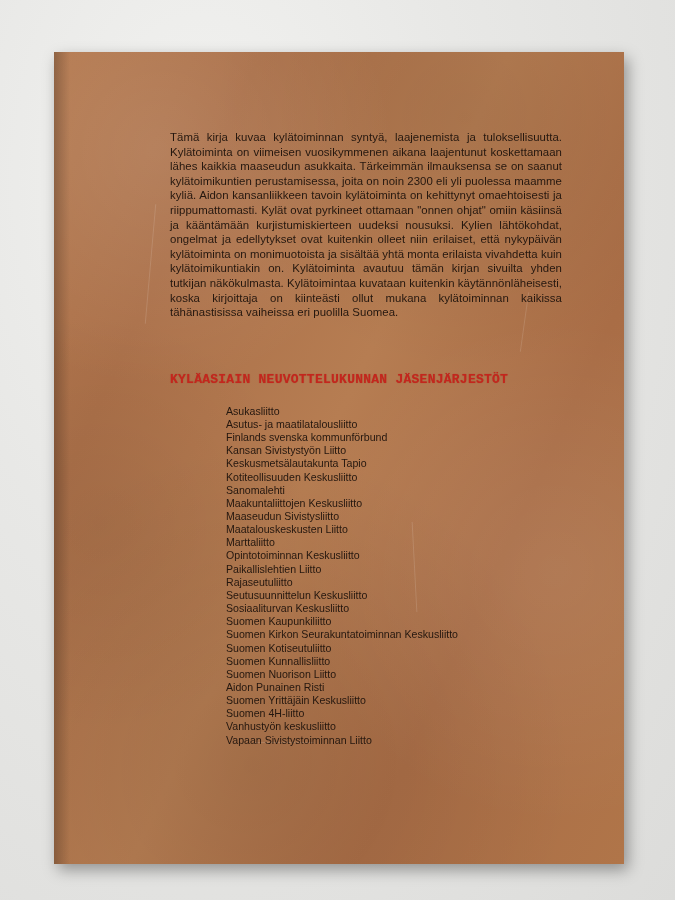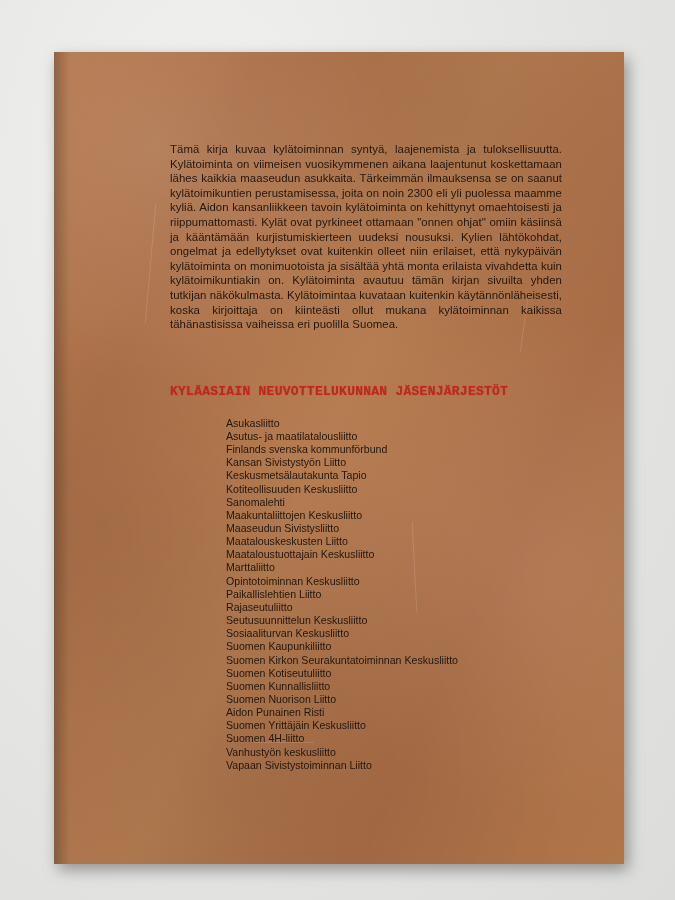--- a/index.html
+++ b/index.html
@@ -59,21 +59,20 @@
     z-index: 3;
     padding: 78px 52px 0 116px;
   }
   #blurb {
     font-size: 11.4px;
     line-height: 14.6px;
     color: #24170f;
     text-align: justify;
     width: 392px;
     letter-spacing: 0.05px;
-    margin-top: 12px;
   }
   #blurb p {
     margin: 0;
   }
   #org-heading {
     margin-top: 52px;
     width: 392px;
     font-size: 13px;
     font-weight: bold;
     letter-spacing: 0.25px;
@@ -147,21 +146,20 @@
         <li>Asukasliitto</li>
         <li>Asutus- ja maatilatalousliitto</li>
         <li>Finlands svenska kommunförbund</li>
         <li>Kansan Sivistystyön Liitto</li>
         <li>Keskusmetsälautakunta Tapio</li>
         <li>Kotiteollisuuden Keskusliitto</li>
         <li>Sanomalehti</li>
         <li>Maakuntaliittojen Keskusliitto</li>
         <li>Maaseudun Sivistysliitto</li>
         <li>Maatalouskeskusten Liitto</li>
-        <li>Maataloustuottajain Keskusliitto</li>
         <li>Marttaliitto</li>
         <li>Opintotoiminnan Keskusliitto</li>
         <li>Paikallislehtien Liitto</li>
         <li>Rajaseutuliitto</li>
         <li>Seutusuunnittelun Keskusliitto</li>
         <li>Sosiaaliturvan Keskusliitto</li>
         <li>Suomen Kaupunkiliitto</li>
         <li>Suomen Kirkon Seurakuntatoiminnan Keskusliitto</li>
         <li>Suomen Kotiseutuliitto</li>
         <li>Suomen Kunnallisliitto</li>

